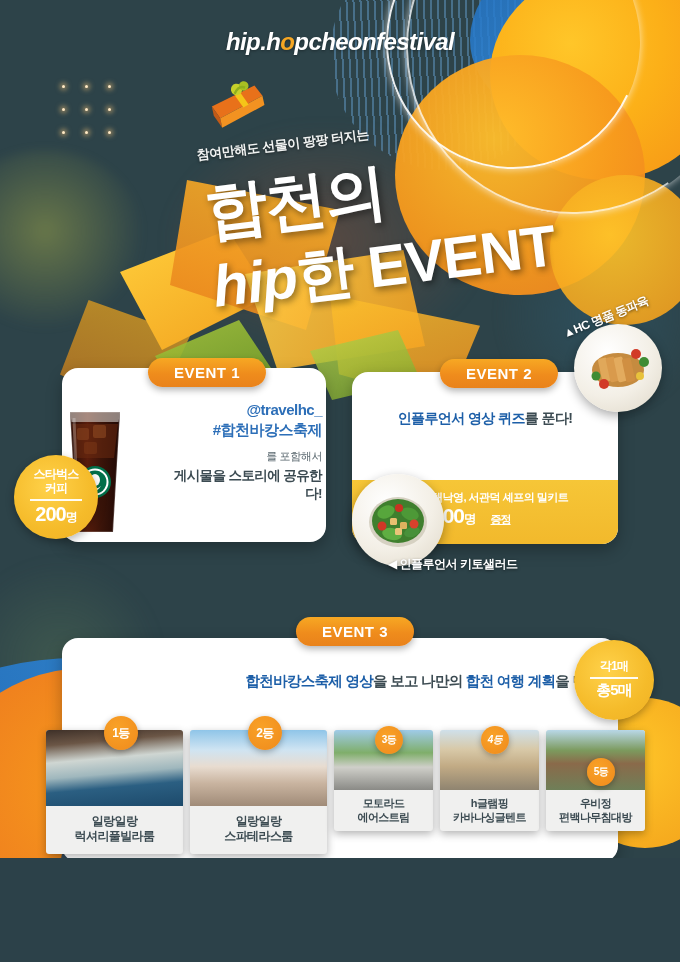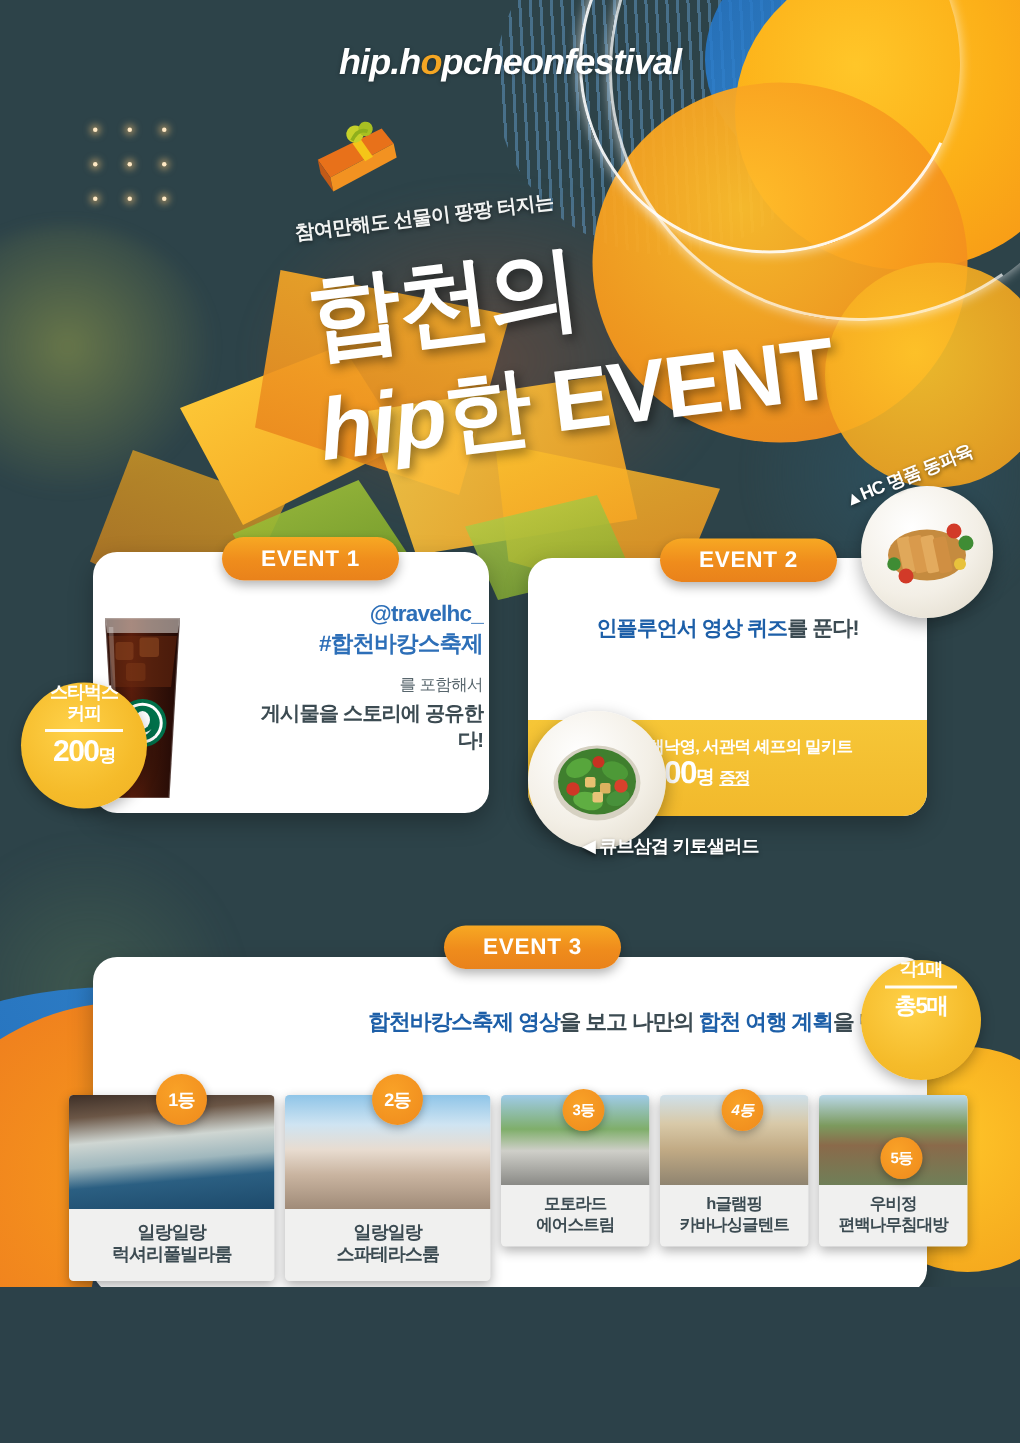--- a/index.html
+++ b/index.html
@@ -211,21 +211,21 @@
   }
   .e1-handle{font-size:15px;font-weight:bold;color:#2d6fb8;line-height:1.35;letter-spacing:-.5px;}
   .e1-sub{font-size:11px;color:#58666d;margin-top:8px;letter-spacing:-.4px;}
   .e1-main{font-size:13.5px;font-weight:bold;color:#3c4b52;margin-top:3px;letter-spacing:-.6px;}
 
   .circle-badge{
     position:absolute;border-radius:50%;z-index:9;
     background:radial-gradient(circle at 42% 38%,#ffd24a 0%,#f5bb2a 60%,#efb024 100%);
     color:#ffffff;text-align:center;
     box-shadow:0 3px 9px rgba(0,0,0,.3);
-    display:flex;flex-direction:column;align-items:center;justify-content:flex-start;
+    display:flex;flex-direction:column;align-items:center;justify-content:center;
   }
   .circle-badge .top{font-size:12px;font-weight:bold;line-height:1.15;letter-spacing:-.7px;}
   .circle-badge .rule{width:52px;height:2px;background:#fff;margin:3px 0 2px;opacity:.95;}
   .circle-badge .bot{font-size:20px;font-weight:bold;letter-spacing:-1px;}
   .circle-badge .bot small{font-size:12px;}
   #badge-sb{left:14px;top:455px;width:84px;height:84px;}
 
   
   #card2{left:352px;top:372px;width:266px;height:172px;overflow:hidden;}
   .card2-bottom{
@@ -238,21 +238,21 @@
     font-size:14px;font-weight:bold;color:#3c4b52;letter-spacing:-.6px;
   }
   .e2-main b{color:#1d5fa8;}
   .e2-mealkit{
     position:absolute;left:432px;top:490px;width:180px;z-index:7;color:#ffffff;
     text-align:left;
   }
   .e2-mealkit .l1{font-size:11px;font-weight:bold;letter-spacing:-.5px;}
   .e2-mealkit .l2{font-size:21px;font-weight:bold;letter-spacing:-1px;margin-top:-1px;}
   .e2-mealkit .l2 small{font-size:12.5px;}
-  .e2-mealkit .l2 em{font-style:normal;font-size:11px;font-weight:bold;margin-left:4px;text-decoration:underline;}
+  .e2-mealkit .l2 em{font-style:normal;font-size:11px;font-weight:bold;margin-left:15px;text-decoration:underline;}
 
   .dish{
     position:absolute;border-radius:50%;z-index:8;
     background:radial-gradient(circle at 38% 32%,#ffffff 0%,#f3efe6 55%,#ded7c7 100%);
     box-shadow:0 4px 11px rgba(0,0,0,.33);overflow:hidden;
   }
   #dish-pork{right:18px;top:324px;width:88px;height:88px;}
   #dish-salad{left:352px;top:474px;width:92px;height:92px;}
 
   .dish-label{
@@ -465,21 +465,21 @@
       <ellipse cx="40" cy="60" rx="10" ry="6" fill="#5fae42" transform="rotate(12 40 60)"></ellipse>
       <ellipse cx="60" cy="58" rx="8" ry="5" fill="#48913a" transform="rotate(-18 60 58)"></ellipse>
       <rect x="38" y="44" width="7" height="7" rx="1.5" fill="#e8c070"></rect>
       <rect x="48" y="48" width="7" height="7" rx="1.5" fill="#ddb25f"></rect>
       <rect x="43" y="54" width="7" height="7" rx="1.5" fill="#e9c478"></rect>
       <circle cx="30" cy="52" r="4.5" fill="#cf3726"></circle>
       <circle cx="62" cy="50" r="4.5" fill="#d8412c"></circle>
       <circle cx="47" cy="34" r="4" fill="#c93222"></circle>
     </svg>
   </div>
-  <div id="label-salad" class="dish-label">◀ 큐브삼겹 키토샐러드</div>
+  <div id="label-salad" class="dish-label">◀ 인플루언서 키토샐러드</div>
 
   <div id="card3" class="card"></div>
   <div id="badge3" class="badge-pill">EVENT 3</div>
 
   <div class="e3-main"><b>합천바캉스축제 영상</b><span>을 보고 나만의 </span><b>합천 여행 계획</b><span>을 만든다!</span></div>
 
   <div id="badge-count" class="circle-badge">
     <div class="top">각1매</div>
     <div class="rule"></div>
     <div class="bot">총5매</div>

